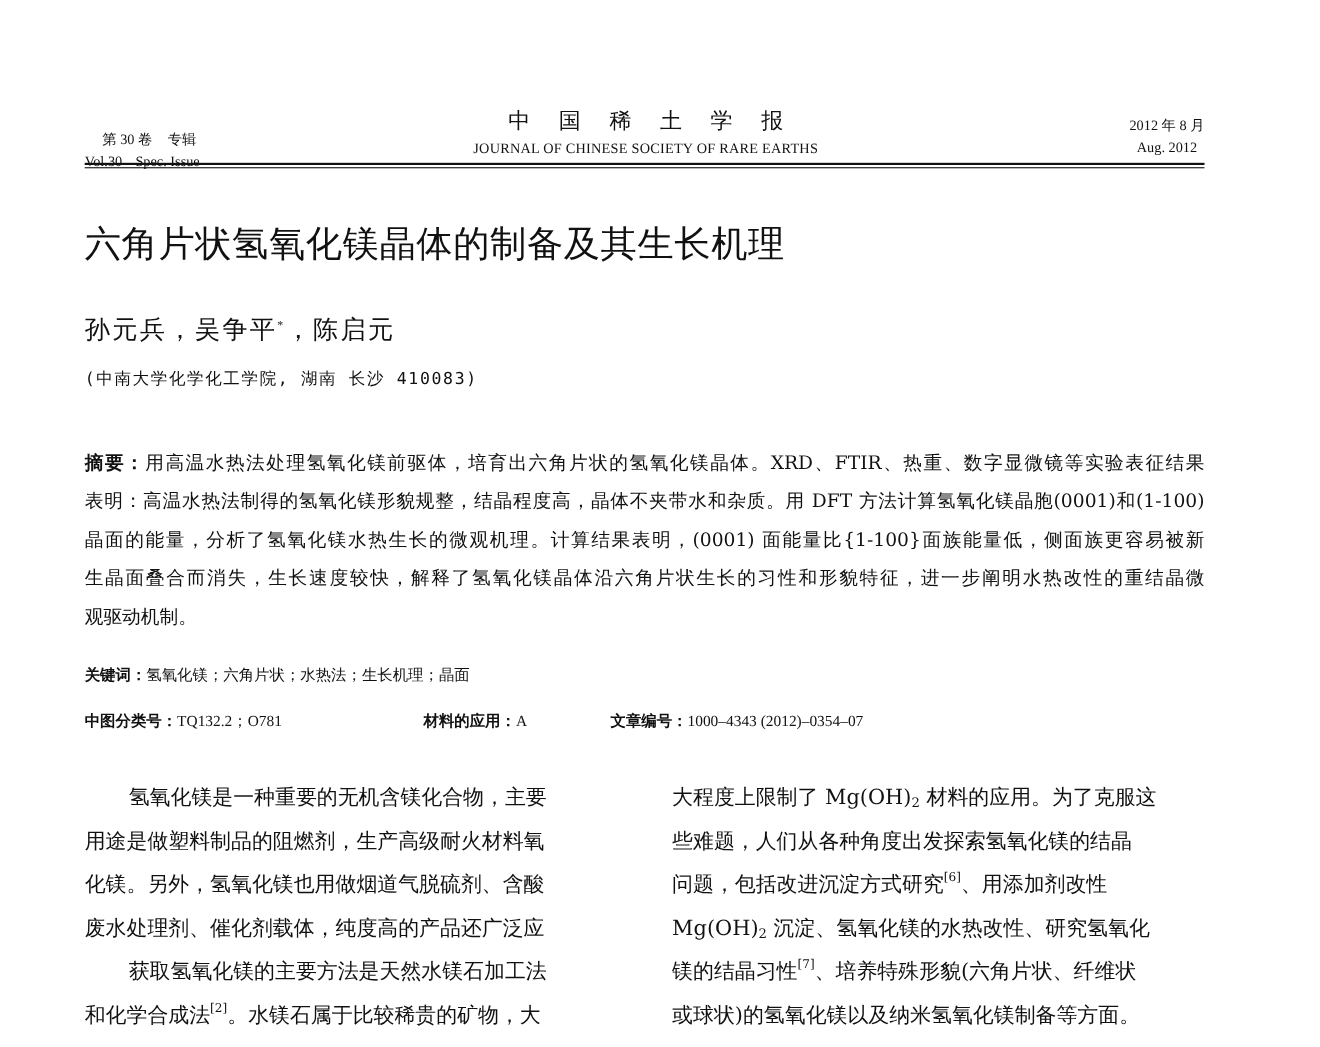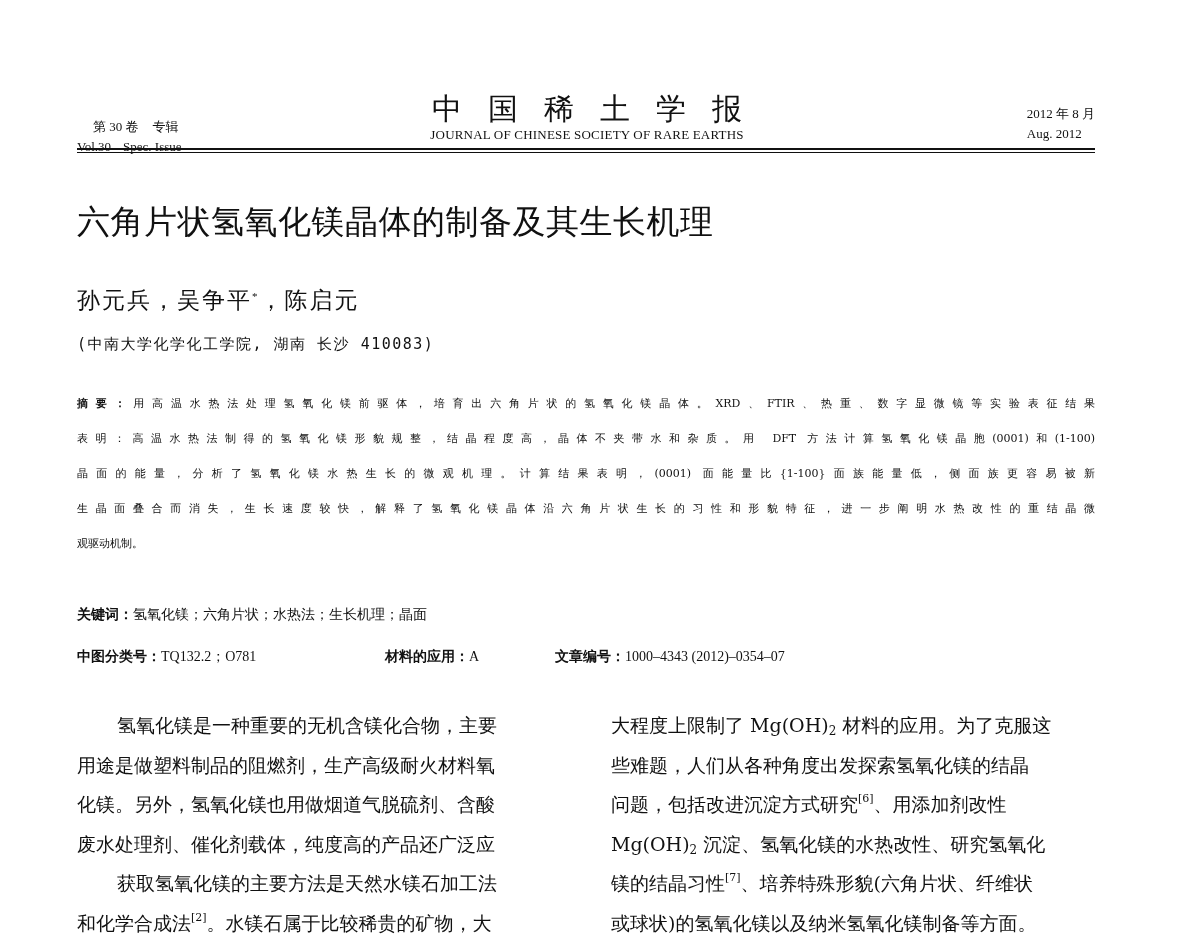--- a/index.html
+++ b/index.html
@@ -40,40 +40,40 @@
   .rh-left .cn span + span { margin-left: 14px; }
   .rh-left .en span + span { margin-left: 12px; }
   .rh-center {
     position: absolute;
     left: 250px;
     width: 520px;
     top: 0;
     text-align: center;
   }
   .rh-center .journal-cn {
-    font-size: 30px;
+    font-size: 20px;
     letter-spacing: 26px;
     line-height: 34px;
     font-family: "DejaVu Sans", sans-serif;
     font-weight: normal;
     padding-left: 26px;
   }
   .rh-center .journal-en {
     font-size: 13px;
     line-height: 18px;
     font-family: "Liberation Serif", serif;
     letter-spacing: 0.2px;
   }
   .rh-right {
     position: absolute;
     right: 0;
     top: 12px;
     font-size: 13px;
     line-height: 20px;
-    text-align: left;
+    text-align: center;
     font-family: "Liberation Serif", serif;
   }
   .header-rule {
     position: absolute;
     left: 77px;
     top: 148px;
     width: 1018px;
     height: 6px;
   }
   .header-rule .thick {
@@ -114,23 +114,23 @@
     font-size: 15px;
     line-height: 26px;
     letter-spacing: 1.5px;
     font-family: "DejaVu Sans Mono", monospace;
     text-align: right;
   }
   
   .abstract {
     position: absolute;
     left: 77px;
-    top: 386px;
-    width: 1018px;
-    font-size: 11px;
+    top: 404px;
+    width: 1018px;
+    font-size: 17px;
     line-height: 35px;
     font-family: "DejaVu Serif", serif;
     text-align: justify;
   }
   .abstract .label, .keywords .label, .meta-row .label {
     font-weight: bold;
     font-family: "DejaVu Sans", sans-serif;
   }
   .abstract-line {
     display: block;

